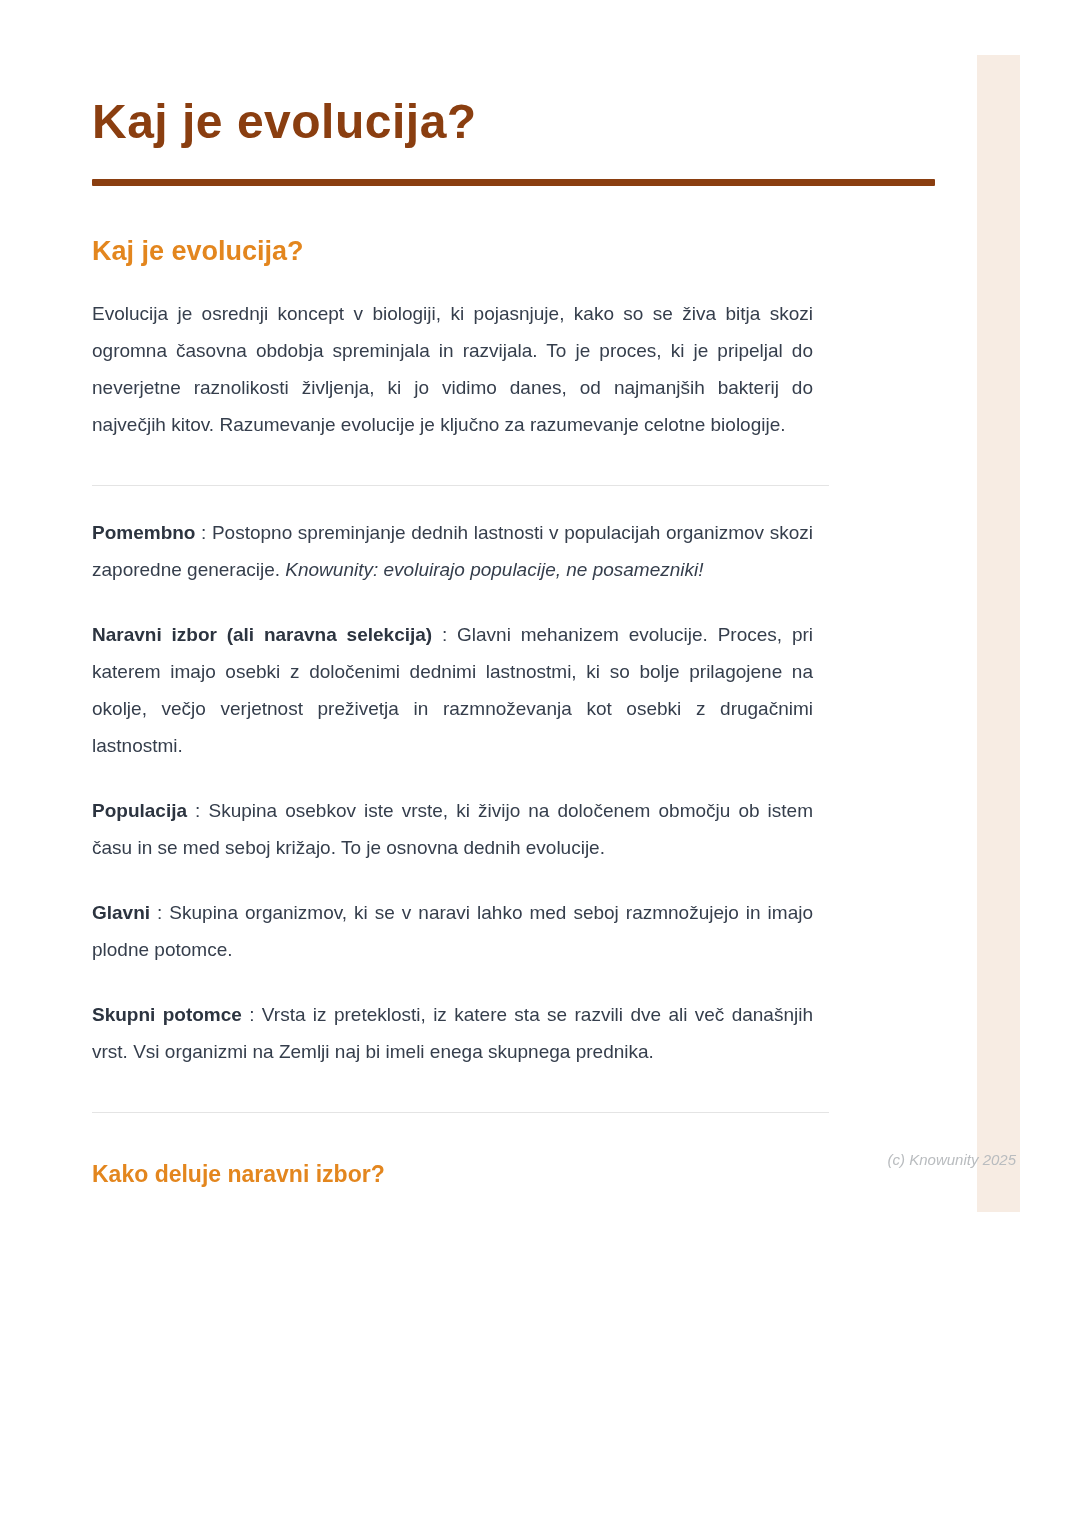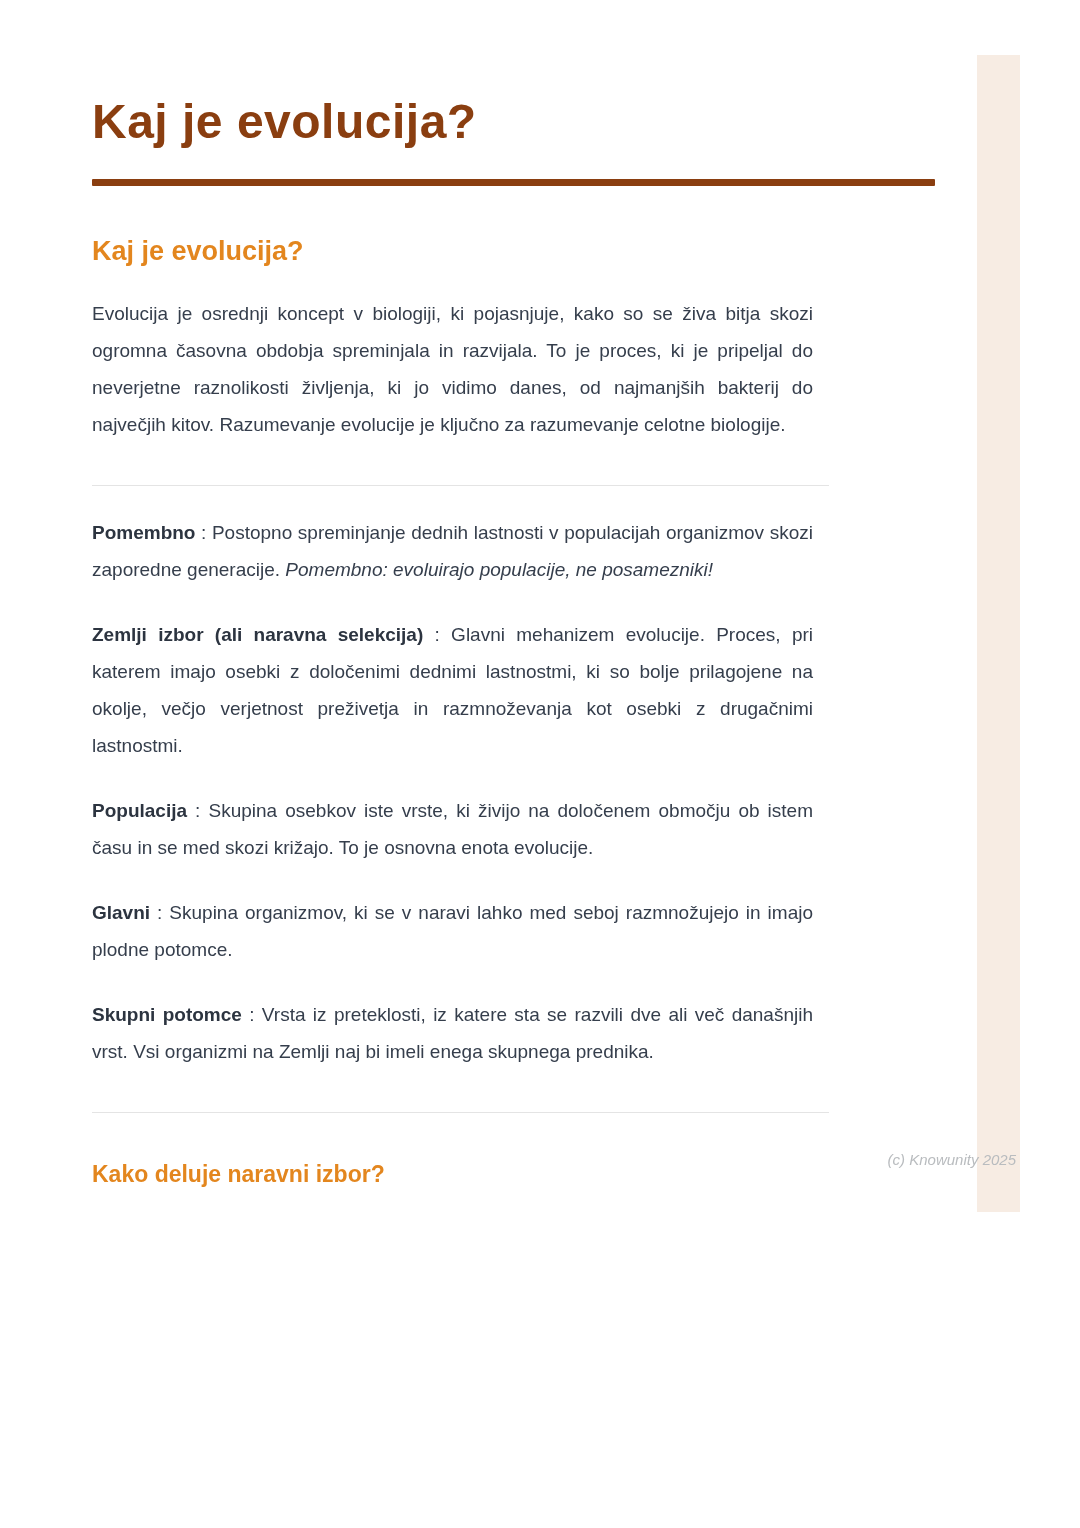--- a/index.html
+++ b/index.html
@@ -103,26 +103,26 @@
 
     <div class="title-rule"></div>
 
     <h2 class="section-heading">Kaj je evolucija?</h2>
 
     <p class="body-text">Evolucija je osrednji koncept v biologiji, ki pojasnjuje, kako so se živa bitja skozi ogromna časovna obdobja spreminjala in razvijala. To je proces, ki je pripeljal do neverjetne raznolikosti življenja, ki jo vidimo danes, od najmanjših bakterij do največjih kitov. Razumevanje evolucije je ključno za razumevanje celotne biologije.</p>
 
     <hr class="divider">
 
 
-    <p class="body-text"><b>Pomembno</b><span> : </span><span>Postopno spreminjanje dednih lastnosti v populacijah organizmov skozi zaporedne generacije. </span><span class="italic-note">Pomembno: evoluirajo populacije, ne posamezniki!</span></p>
+    <p class="body-text"><b>Pomembno</b><span> : </span><span>Postopno spreminjanje dednih lastnosti v populacijah organizmov skozi zaporedne generacije. </span><span class="italic-note">Knowunity: evoluirajo populacije, ne posamezniki!</span></p>
 
-    <p class="body-text"><b>Zemlji izbor (ali naravna selekcija)</b><span> : </span><span>Glavni mehanizem evolucije. Proces, pri katerem imajo osebki z določenimi dednimi lastnostmi, ki so bolje prilagojene na okolje, večjo verjetnost preživetja in razmnoževanja kot osebki z drugačnimi lastnostmi.</span></p>
+    <p class="body-text"><b>Naravni izbor (ali naravna selekcija)</b><span> : </span><span>Glavni mehanizem evolucije. Proces, pri katerem imajo osebki z določenimi dednimi lastnostmi, ki so bolje prilagojene na okolje, večjo verjetnost preživetja in razmnoževanja kot osebki z drugačnimi lastnostmi.</span></p>
 
 
-    <p class="body-text"><b>Populacija</b><span> : </span><span>Skupina osebkov iste vrste, ki živijo na določenem območju ob istem času in se med skozi križajo. To je osnovna enota evolucije.</span></p>
+    <p class="body-text"><b>Populacija</b><span> : </span><span>Skupina osebkov iste vrste, ki živijo na določenem območju ob istem času in se med seboj križajo. To je osnovna dednih evolucije.</span></p>
 
     <p class="body-text"><b>Glavni</b><span> : </span><span>Skupina organizmov, ki se v naravi lahko med seboj razmnožujejo in imajo plodne potomce.</span></p>
 
     <p class="body-text"><b>Skupni potomce</b><span> : </span><span>Vrsta iz preteklosti, iz katere sta se razvili dve ali več današnjih vrst. Vsi organizmi na Zemlji naj bi imeli enega skupnega prednika.</span></p>
 
     <hr class="divider">
 
 
     <h3 class="sub-heading">Kako deluje naravni izbor?</h3>
 

